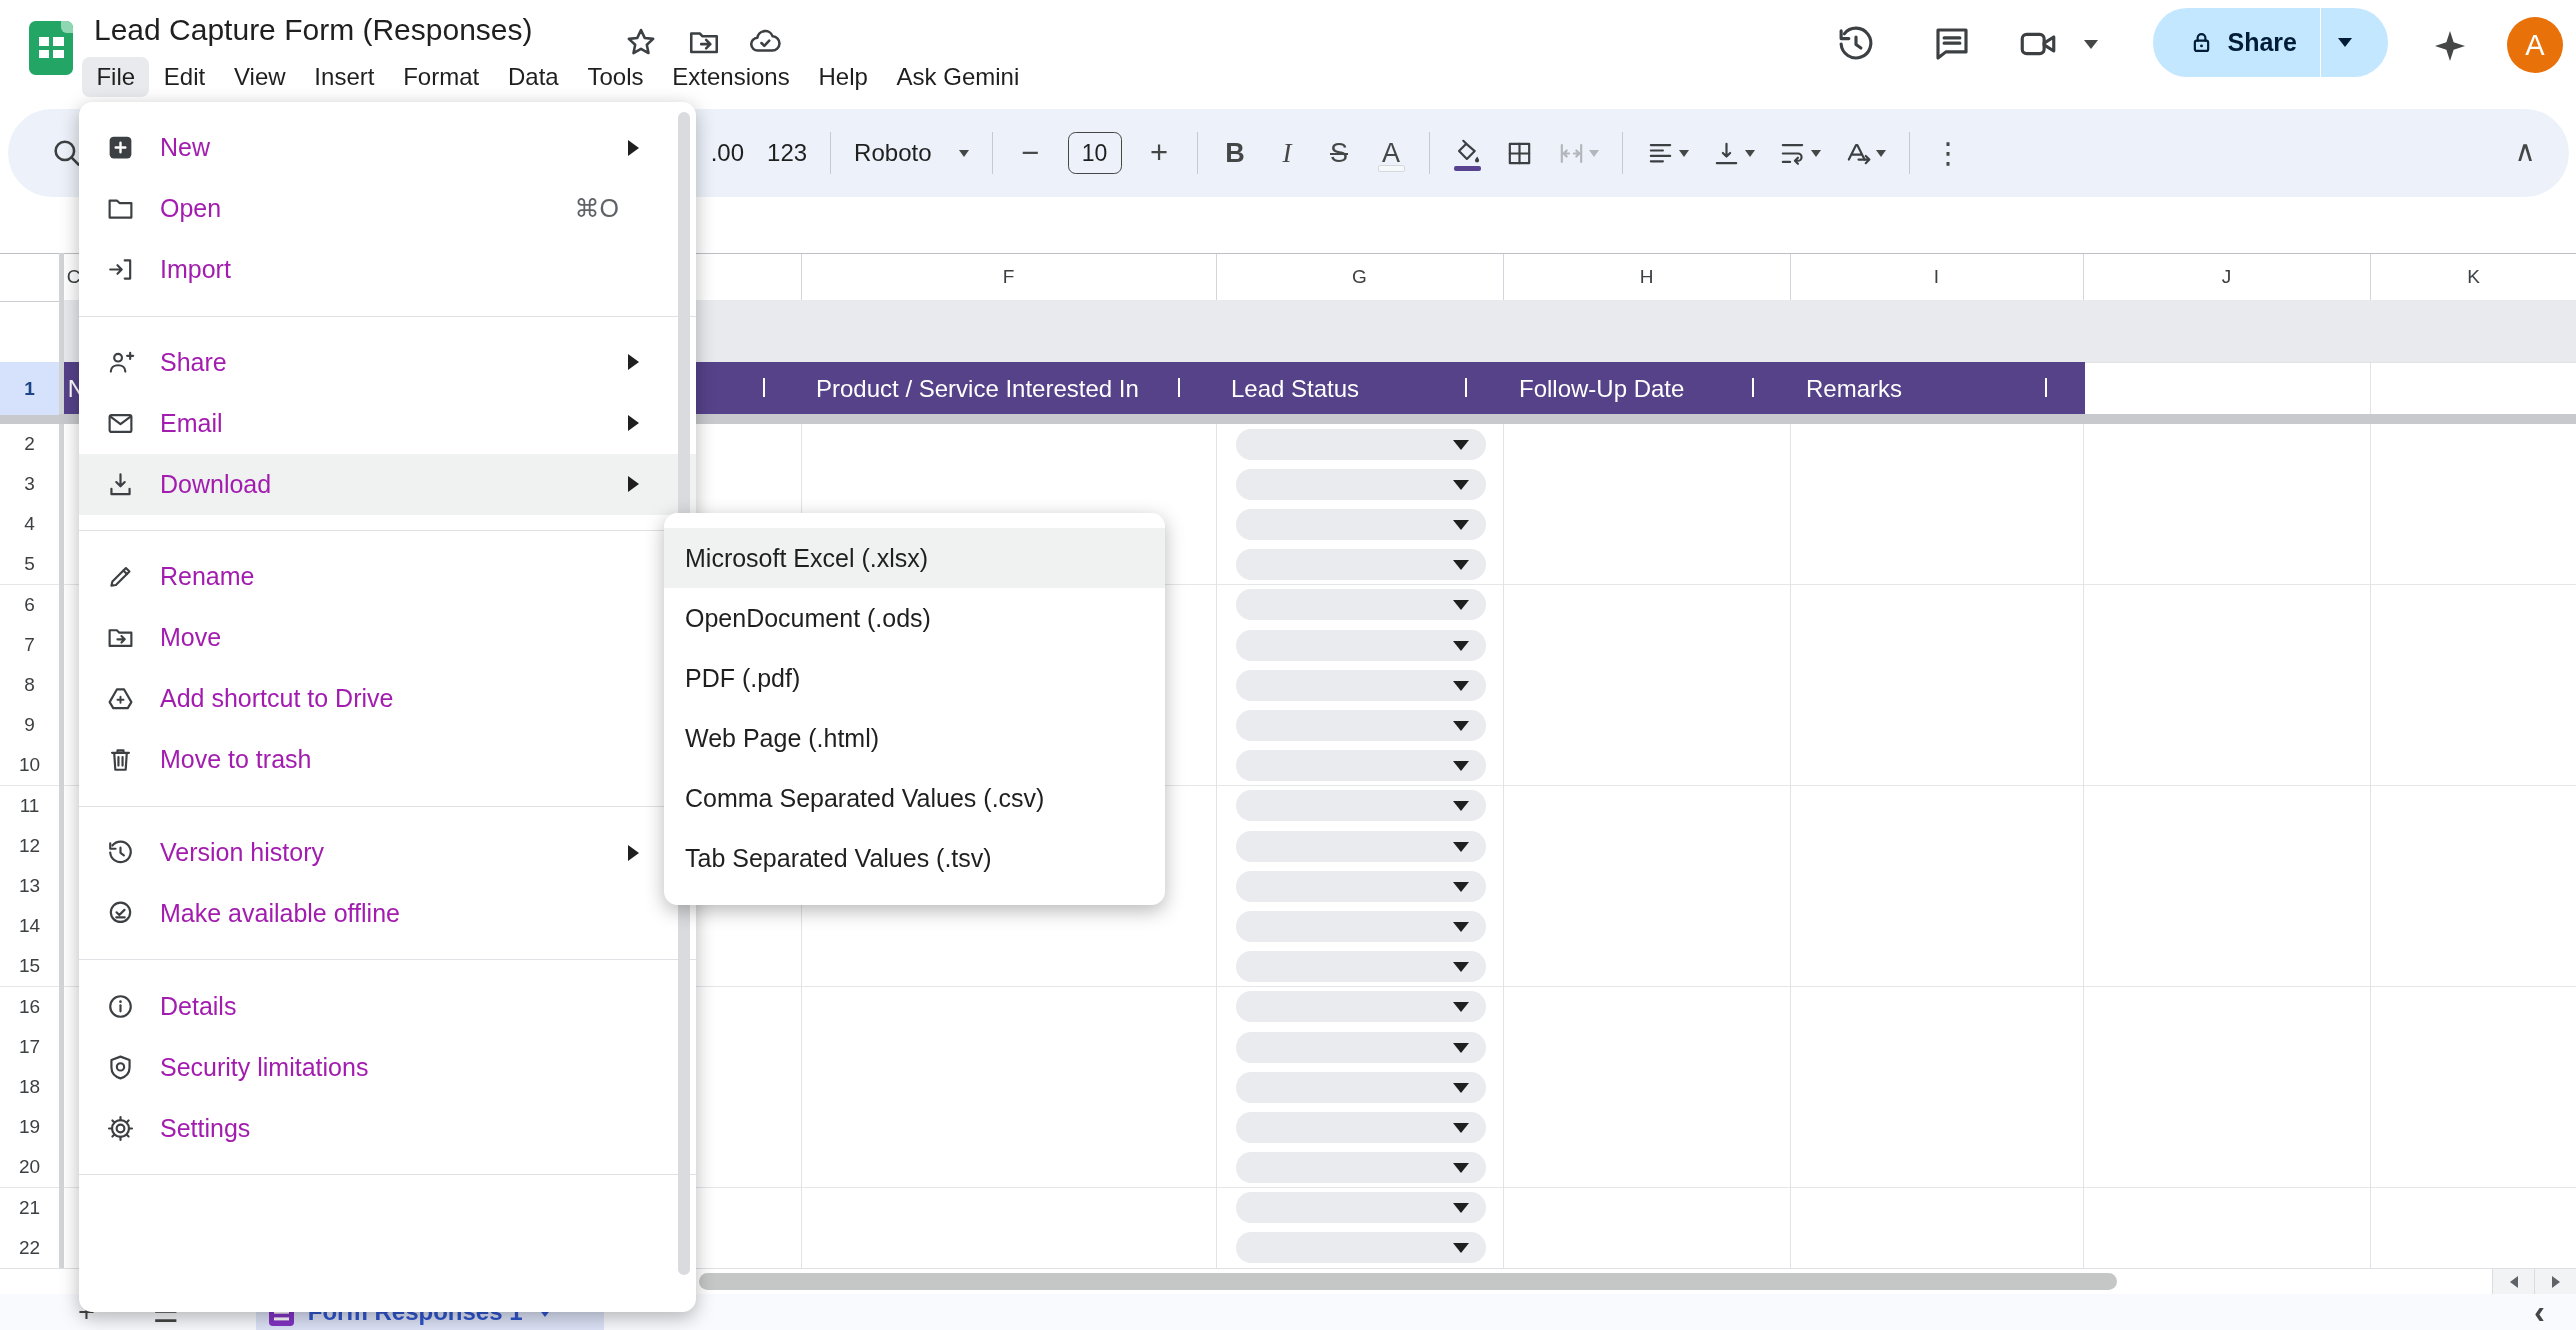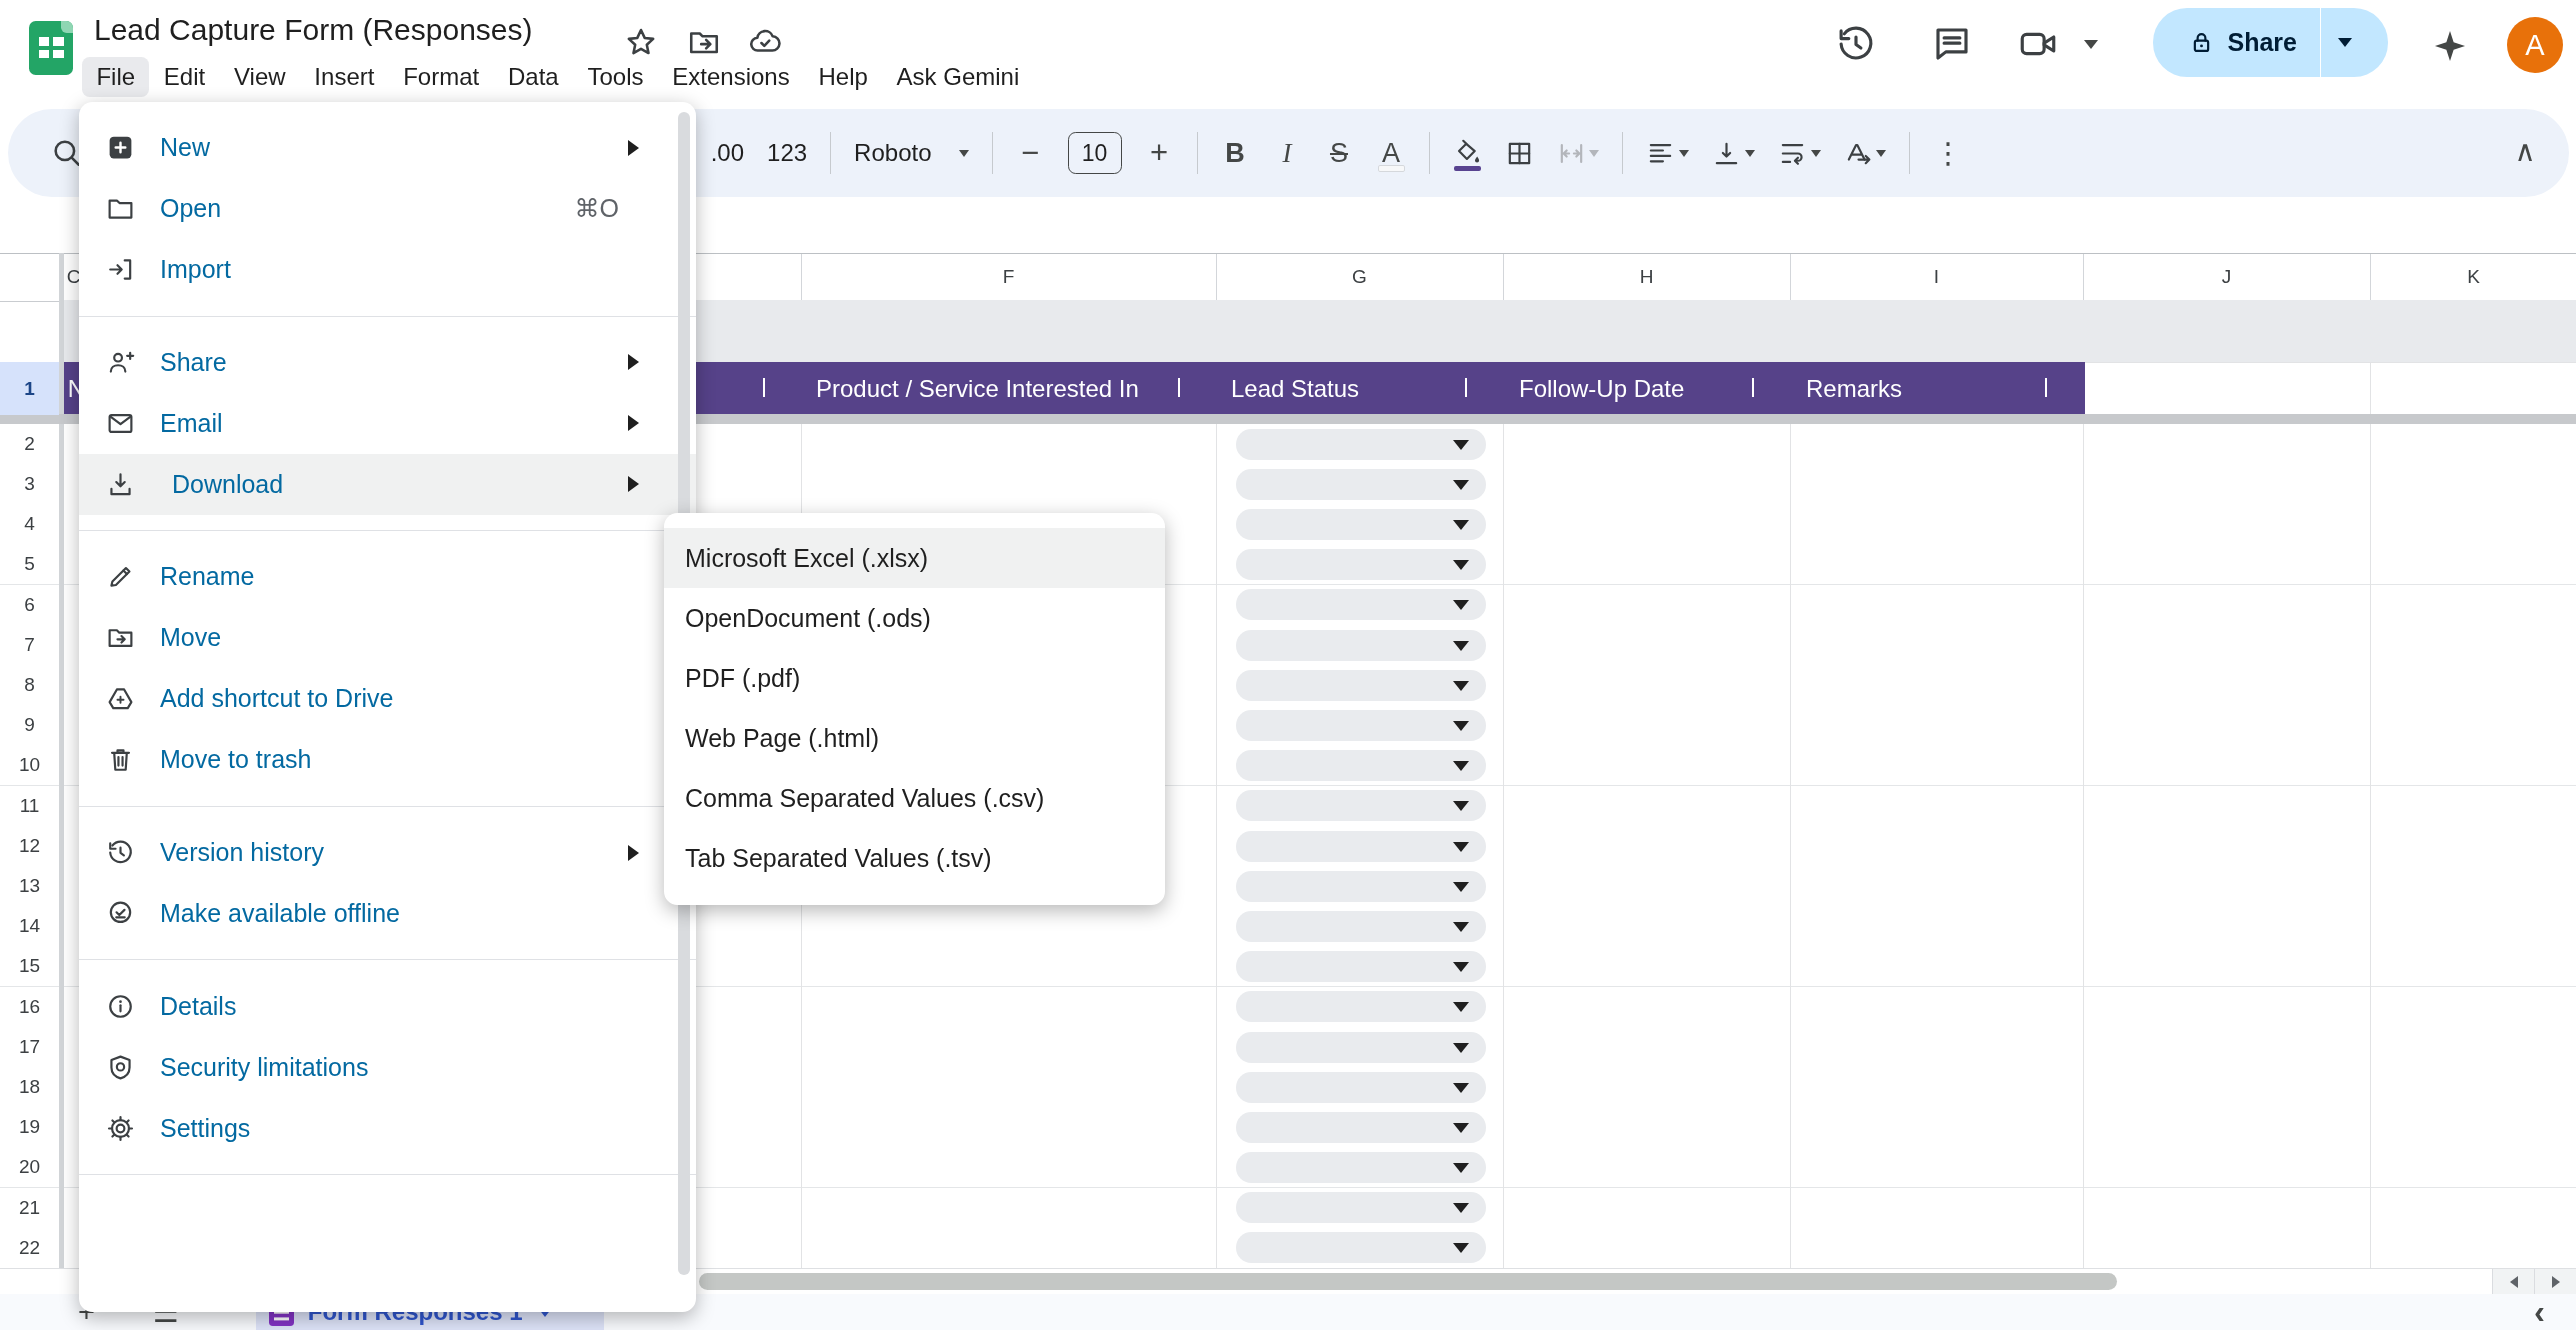--- a/index.html
+++ b/index.html
@@ -77,24 +77,24 @@
   #form-ic{width:25px;height:28px;margin-left:13.4px;background:#8233c4;border-radius:3.8px;position:relative;}
   #form-ic:before{content:"";position:absolute;left:4.8px;top:5.7px;width:15.3px;height:2.9px;background:#fff;box-shadow:0 6.7px 0 #fff,0 13.4px 0 #fff;}
   #sheet-tab .lbl{margin-left:13.4px;font-size:24px;font-weight:bold;color:#2f55cd;}
   #sheet-tab .caret{border-top-color:#2f55cd;margin-left:15.3px;}
   #tab-collapse{left:2534px;font-weight:bold;font-size:33px;}
   
   #filemenu{left:79px;top:102px;width:617px;height:1210px;background:#fff;border-radius:13.4px;
       box-shadow:0 5.7px 19px rgba(0,0,0,.28);padding-top:15.3px;box-sizing:border-box;z-index:20;}
   .mi{height:61px;display:flex;align-items:center;padding-left:27px;position:relative;}
   .mi .ic{width:29px;height:29px;margin-right:25px;flex:0 0 29px;color:#3c4043;}
-  .mi .lbl{font-size:25px;color:#0369a1;white-space:nowrap;}
+  .mi .lbl{font-size:25px;color:#a21caf;white-space:nowrap;}
   .mi .short{position:absolute;right:77px;font-size:25px;color:#5f6368;}
   .mi .sub{position:absolute;right:57px;width:0;height:0;border-top:8.6px solid transparent;border-bottom:8.6px solid transparent;border-left:11.5px solid #1f1f1f;}
-  .mi.hl{background:#f0f1f1;gap:12px;}
+  .mi.hl{background:#f0f1f1;}
   .mdiv{border-top:1px solid #dfe1e5;margin:15.3px 0;}
   #menu-scroll{position:absolute;right:5.7px;top:9.6px;width:12.4px;height:1163px;border-radius:6.7px;background:#d9dbde;}
   
   #dlmenu{left:664px;top:513px;width:501px;height:392px;background:#fff;border-radius:13.4px;
       box-shadow:0 5.7px 19px rgba(0,0,0,.28);padding:15.3px 0;box-sizing:border-box;z-index:30;}
   .dli{height:60px;display:flex;align-items:center;padding-left:21px;font-size:25px;color:#1f1f1f;white-space:nowrap;}
   .dli.hl{background:#f0f1f1;}
   svg{display:block;}
   .ico{fill:none;stroke:#3c4043;stroke-width:1.8;stroke-linecap:round;stroke-linejoin:round;}
 </style>

